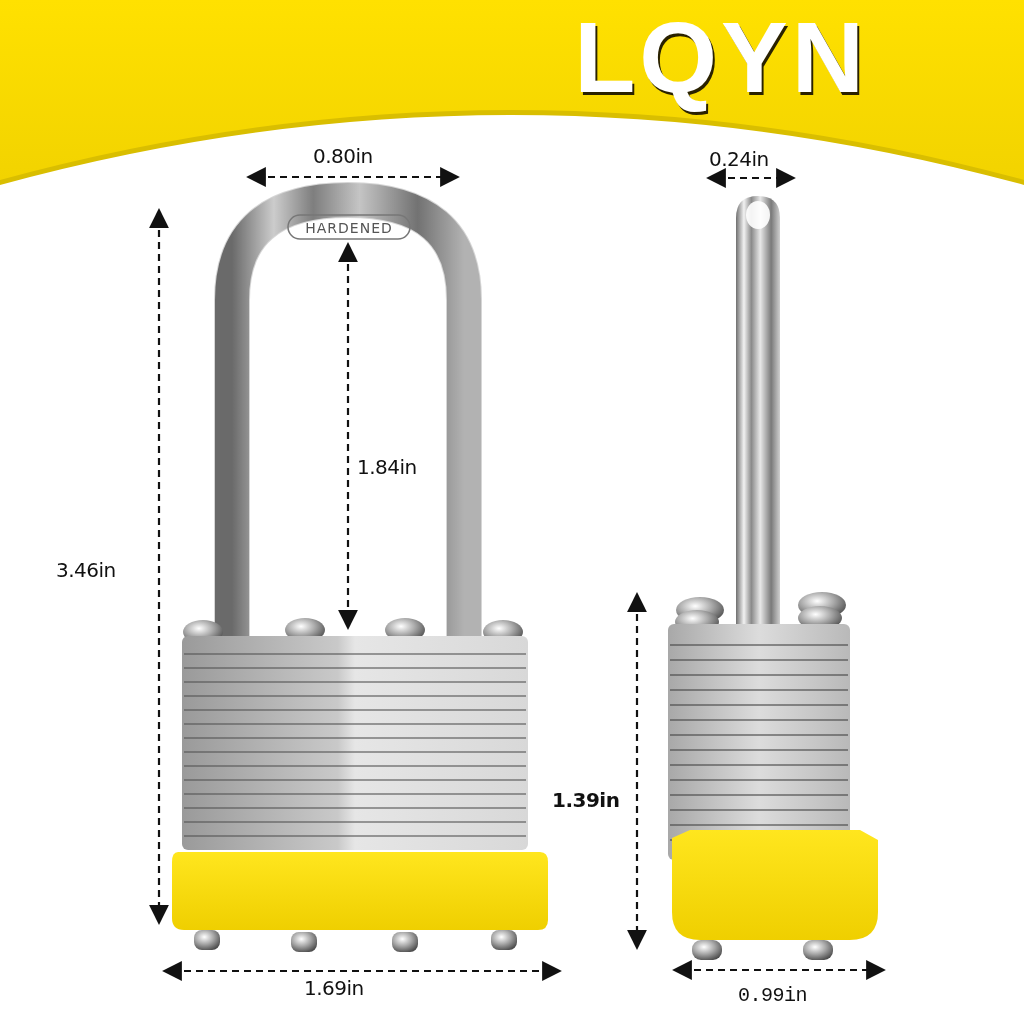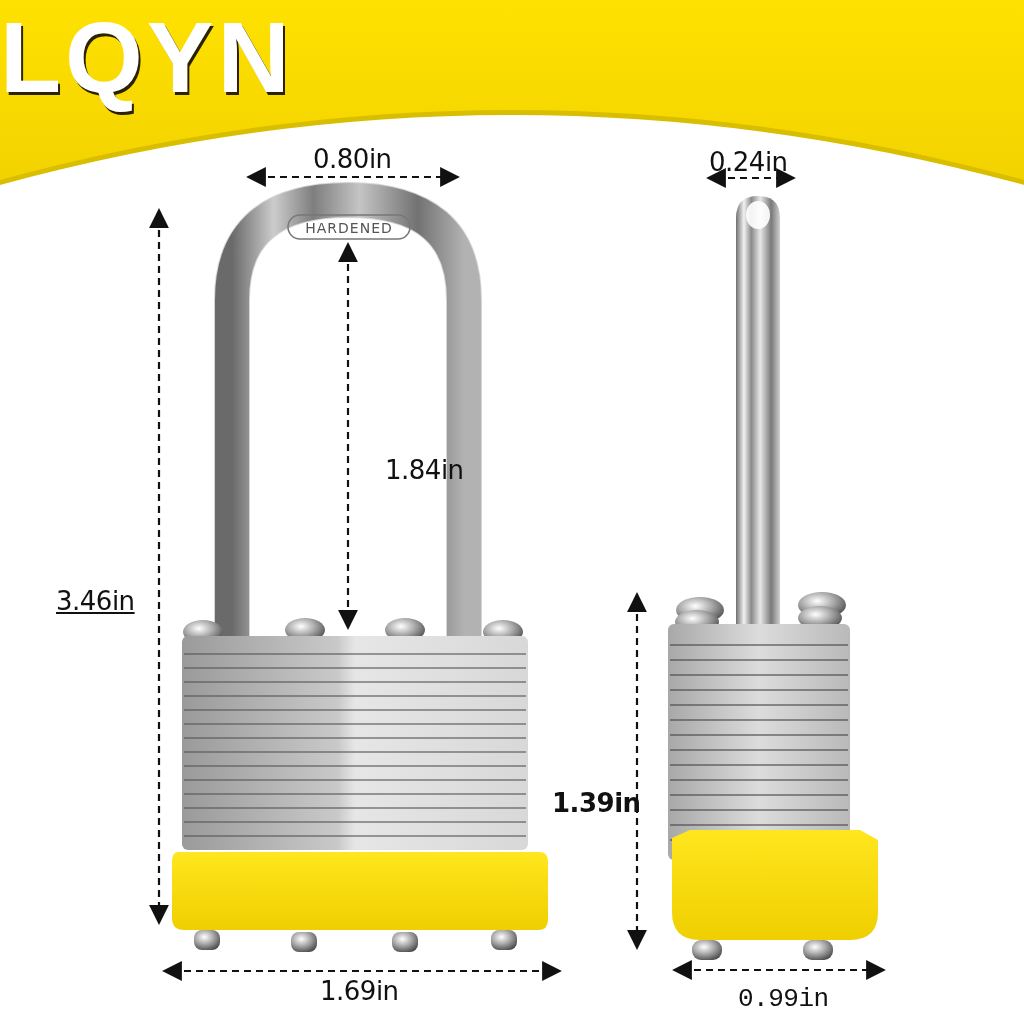--- a/index.html
+++ b/index.html
@@ -1,20 +1,20 @@
 <!DOCTYPE html>
 <html><head>
 <meta charset="utf-8">
 <style>
   html, body { margin:0; padding:0; }
   body { width:1024px; height:1012px; position:relative; overflow:hidden; background:#ffffff; font-family:"DejaVu Sans", sans-serif; }
   .banner { position:absolute; left:0; top:0; width:1024px; height:200px; }
-  .brand { position:absolute; left:0; top:2px; width:868px; text-align:left; font-family:"Liberation Sans", sans-serif; font-weight:bold; font-size:100px; letter-spacing:4px; color:#ffffff; text-shadow: 2px 3px 0 #2a2200; line-height:110px; }
+  .brand { position:absolute; left:0; top:2px; width:868px; text-align:right; font-family:"Liberation Sans", sans-serif; font-weight:bold; font-size:100px; letter-spacing:4px; color:#ffffff; text-shadow: 2px 3px 0 #2a2200; line-height:110px; }
   .scene { position:absolute; left:0; top:0; width:1024px; height:1012px; }
-  .dim { position:absolute; font-family:"DejaVu Sans", sans-serif; font-size:26px; color:#111; letter-spacing:-0.5px; white-space:nowrap; }
+  .dim { position:absolute; font-family:"DejaVu Sans", sans-serif; font-size:20px; color:#111; letter-spacing:-0.5px; white-space:nowrap; }
 </style>
 </head>
 <body>
 
 <svg class="banner" viewBox="0 0 1024 200" width="1024" height="200">
   <defs>
     <linearGradient id="bannerShadow" x1="0" y1="0" x2="0" y2="1">
       <stop offset="0" stop-color="#FFE100"></stop>
       <stop offset="1" stop-color="#F2D300"></stop>
     </linearGradient>
@@ -142,18 +142,18 @@
 
     <line x1="716" y1="178" x2="786" y2="178" marker-start="url(#ah)" marker-end="url(#ah)"></line>
 
     <line x1="637" y1="602" x2="637" y2="940" marker-start="url(#ah)" marker-end="url(#ah)"></line>
 
     <line x1="682" y1="970" x2="876" y2="970" marker-start="url(#ah)" marker-end="url(#ah)"></line>
   </g>
 </svg>
 
 <div class="dim" style="left:313px; top:144px;">0.80in</div>
-<div class="dim" style="left:357px; top:455px;margin-left:28px;">1.84in</div>
-<div class="dim" style="left:56px; top:586px;text-decoration:underline;">3.46in</div>
-<div class="dim" style="left:320px; top:976px;">1.69in</div>
+<div class="dim" style="left:357px; top:455px;">1.84in</div>
+<div class="dim" style="left:56px; top:558px;">3.46in</div>
+<div class="dim" style="left:304px; top:976px;">1.69in</div>
 <div class="dim" style="left:709px; top:147px;">0.24in</div>
 <div class="dim" style="left:552px; top:788px;font-weight:bold;">1.39in</div>
 <div class="dim" style="left:738px; top:984px;font-family:Liberation Mono, monospace;">0.99in</div>
 
 </body></html>

